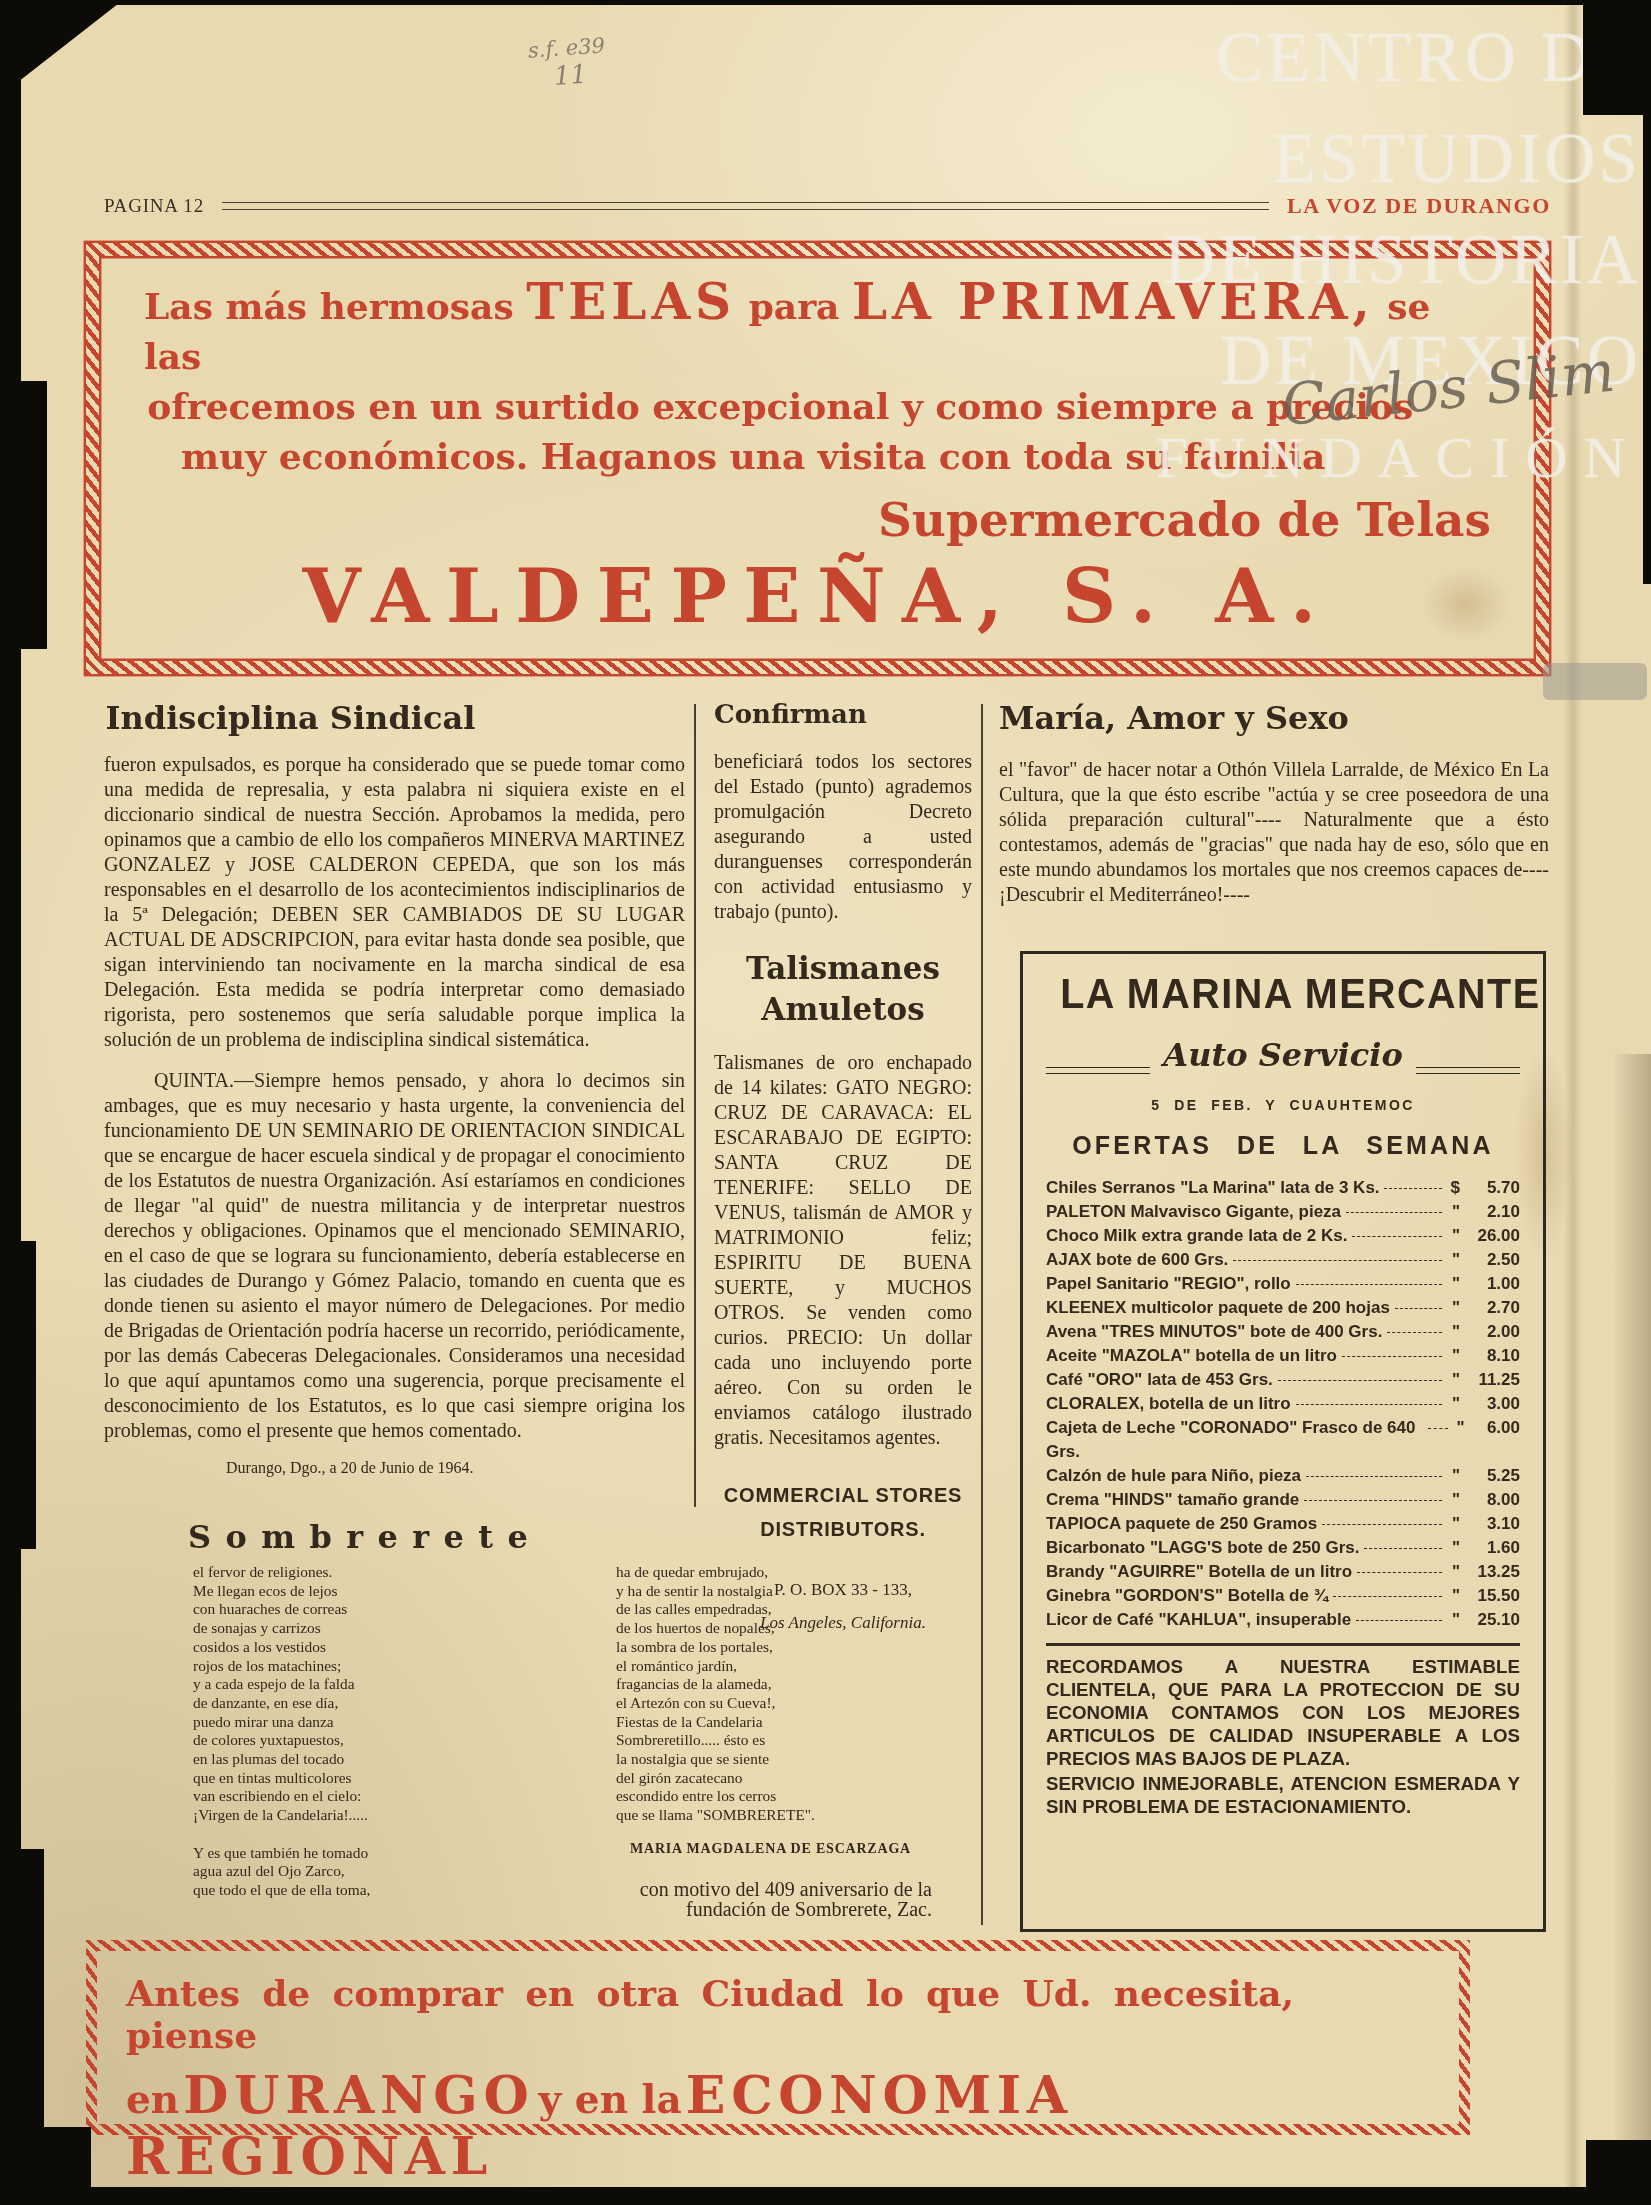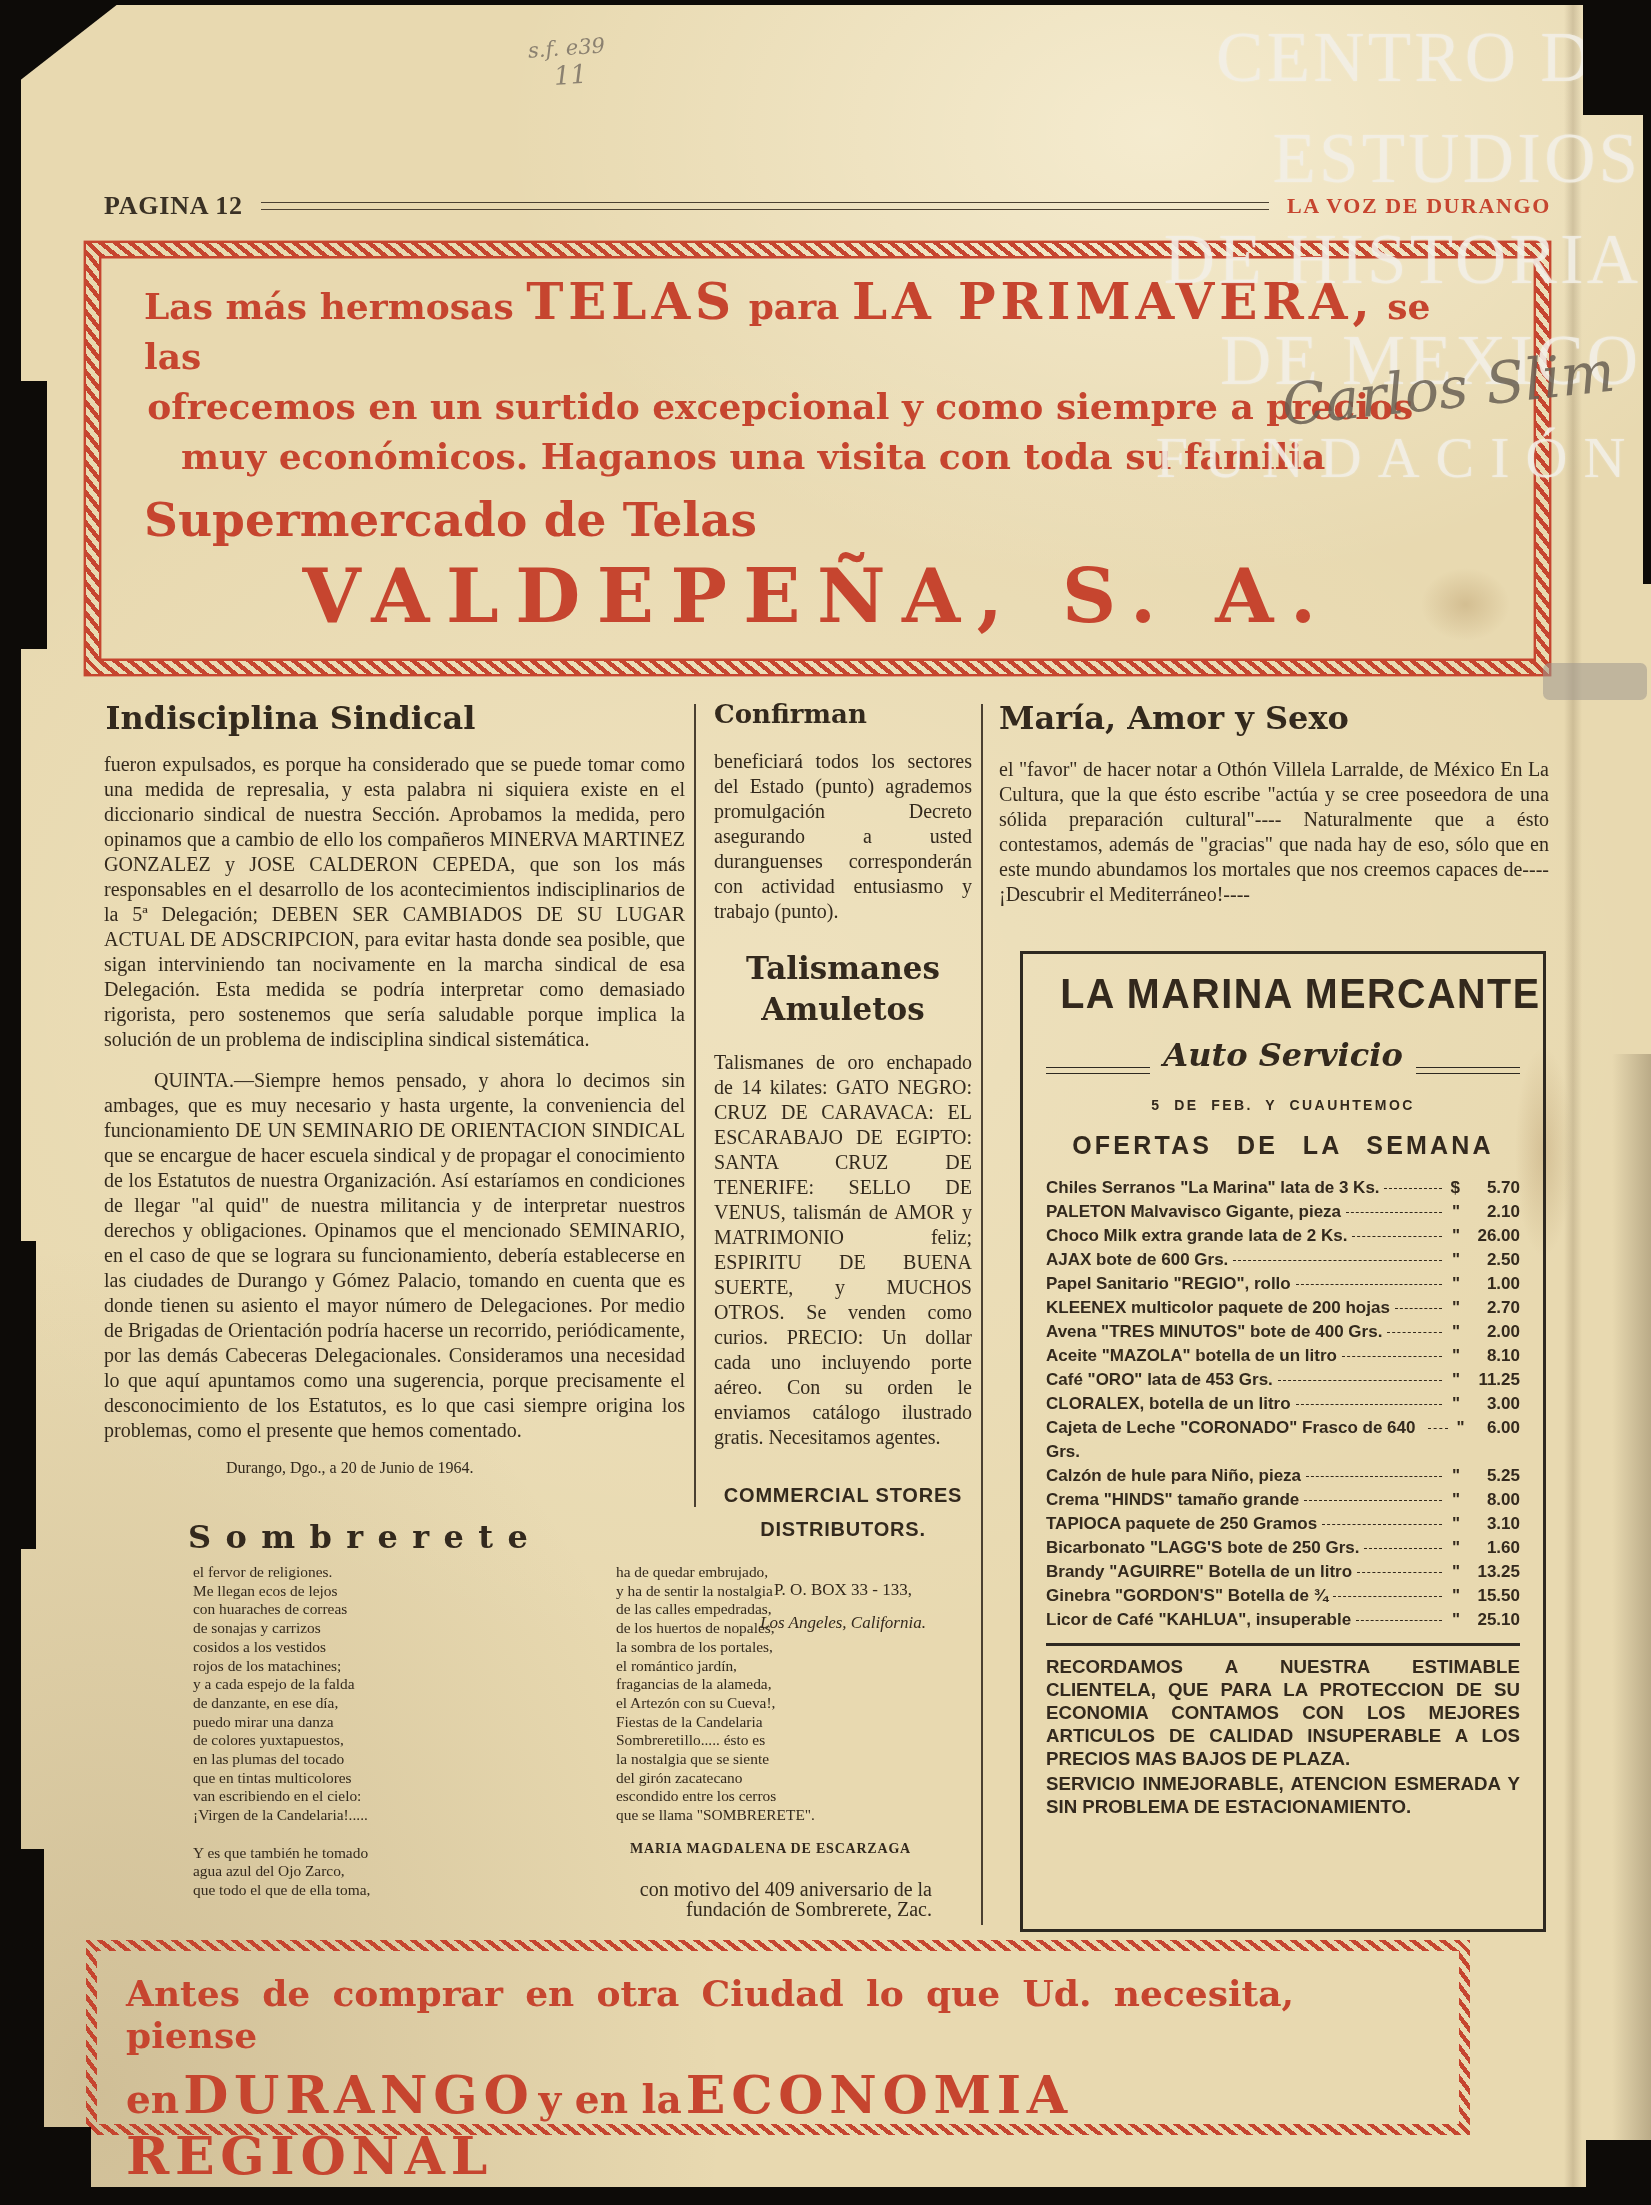--- a/index.html
+++ b/index.html
@@ -53,34 +53,34 @@
     font-family:"DejaVu Serif",serif;font-style:italic;font-size:57px;
     color:rgba(104,95,82,.85);transform:rotate(-6deg)}
   
   .pencil{position:absolute;left:529px;top:36px;z-index:10;color:#8b8170;
     font-family:"DejaVu Serif",serif;font-style:italic;transform:rotate(-4deg)}
   .pencil .p1{font-size:21px}
   .pencil .p2{font-size:26px;margin-left:24px}
   
   .header{position:absolute;left:104px;top:188px;width:1447px;height:36px;z-index:8;
     display:flex;align-items:center;gap:18px}
-  .page-label{font-weight:700;font-size:26px;letter-spacing:0.8px;color:#3a3125}
+  .page-label{font-weight:400;font-size:19px;letter-spacing:0.8px;color:#3a3125}
   .hdr-rule{flex:1;height:7.3px;border-top:1.6px solid var(--rule,#4a4031);border-bottom:1.6px solid var(--rule,#4a4031)}
   .masthead{font-weight:700;font-size:22px;letter-spacing:1.6px;color:var(--red,#c6452f)}
   
   .top-ad{position:absolute;left:86px;top:243px;width:1463px;height:431px;z-index:8;
     border:13px solid;border-image:repeating-linear-gradient(45deg,var(--red,#c6452f) 0 4.9px,transparent 4.9px 10.5px) 16;
     box-shadow:0 0 0 2.4px var(--red,#c6452f), inset 0 0 0 2.4px var(--red,#c6452f);
     color:var(--red,#c6452f)}
   .ad-inner{padding:21px 45px 8px}
   .ad-l1,.ad-l2,.ad-l3{font-weight:700;font-size:36px;line-height:50px;font-family:"DejaVu Serif",serif}
   .ad-l1 .big{font-size:50px;letter-spacing:4.9px}
   .ad-l2{margin-left:3.2px}
   .ad-l3{margin-left:37px}
-  .ad-store{text-align:left;font-weight:700;font-size:47px;margin-top:11.4px;font-family:"DejaVu Serif",serif}
+  .ad-store{text-align:right;font-weight:700;font-size:47px;margin-top:11.4px;font-family:"DejaVu Serif",serif}
   .ad-name{text-align:center;font-weight:700;font-size:75px;letter-spacing:.22em;margin-top:4.9px;
     font-family:"DejaVu Serif",serif;white-space:nowrap}
   
   .vrule{position:absolute;width:1.6px;background:var(--rule,#4a4031);z-index:7}
   .rule-a{left:694px;top:704px;height:803px}
   .rule-b{left:981px;top:704px;height:1221px}
   
   .headline{font-family:"DejaVu Serif",serif;font-weight:700}
   .bodytext{font-size:20px;line-height:25px;text-align:justify}
   

